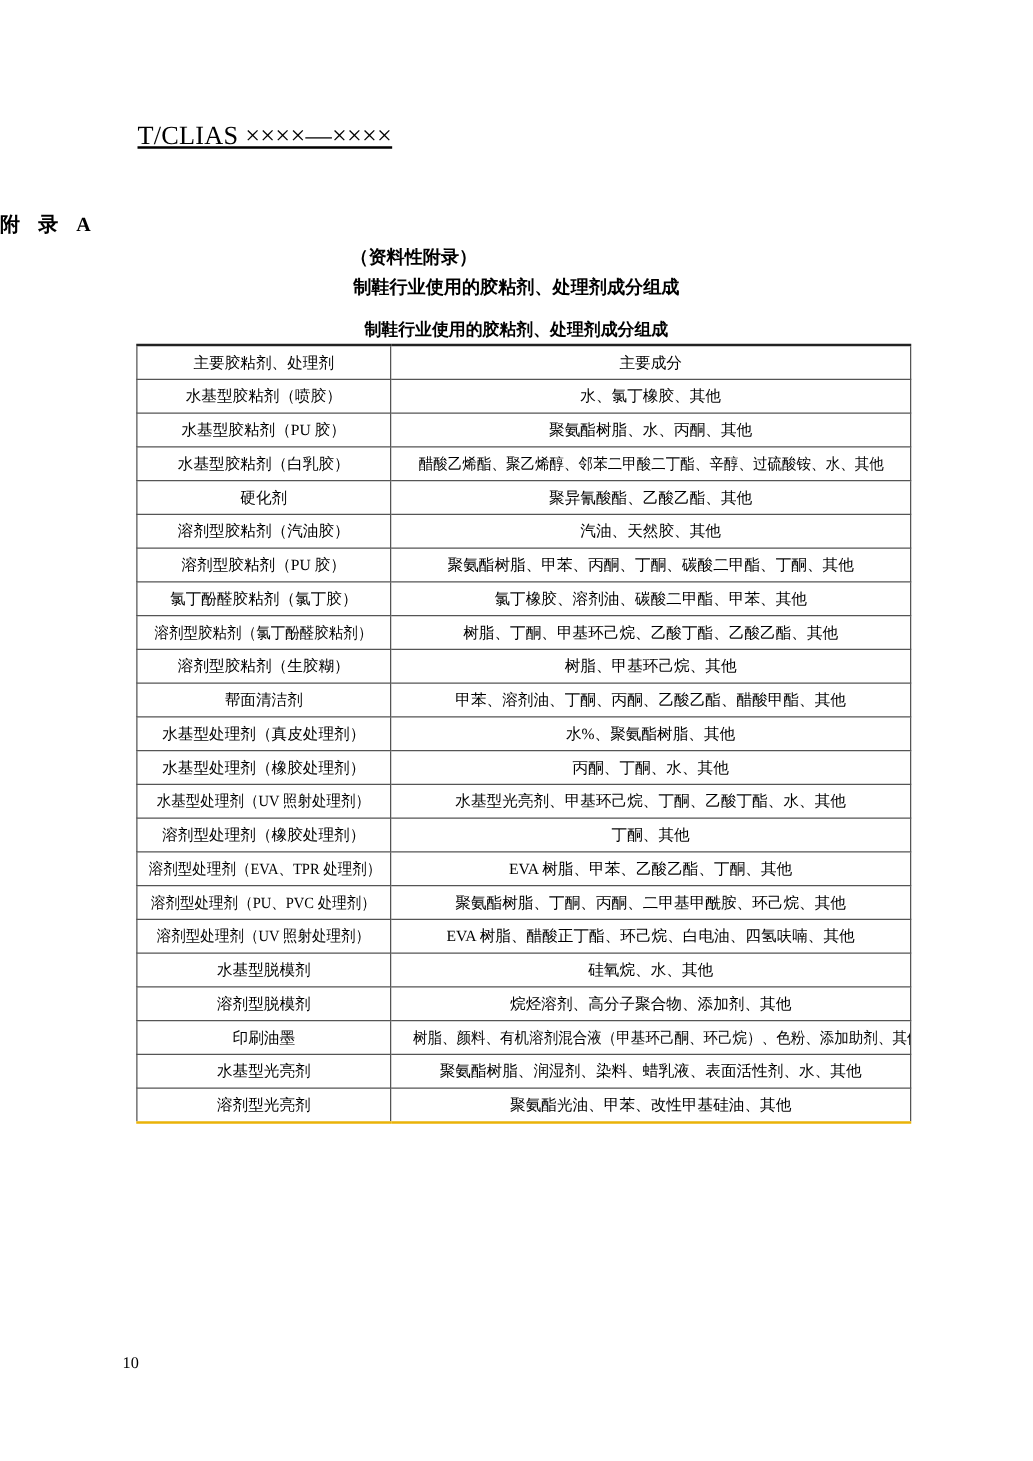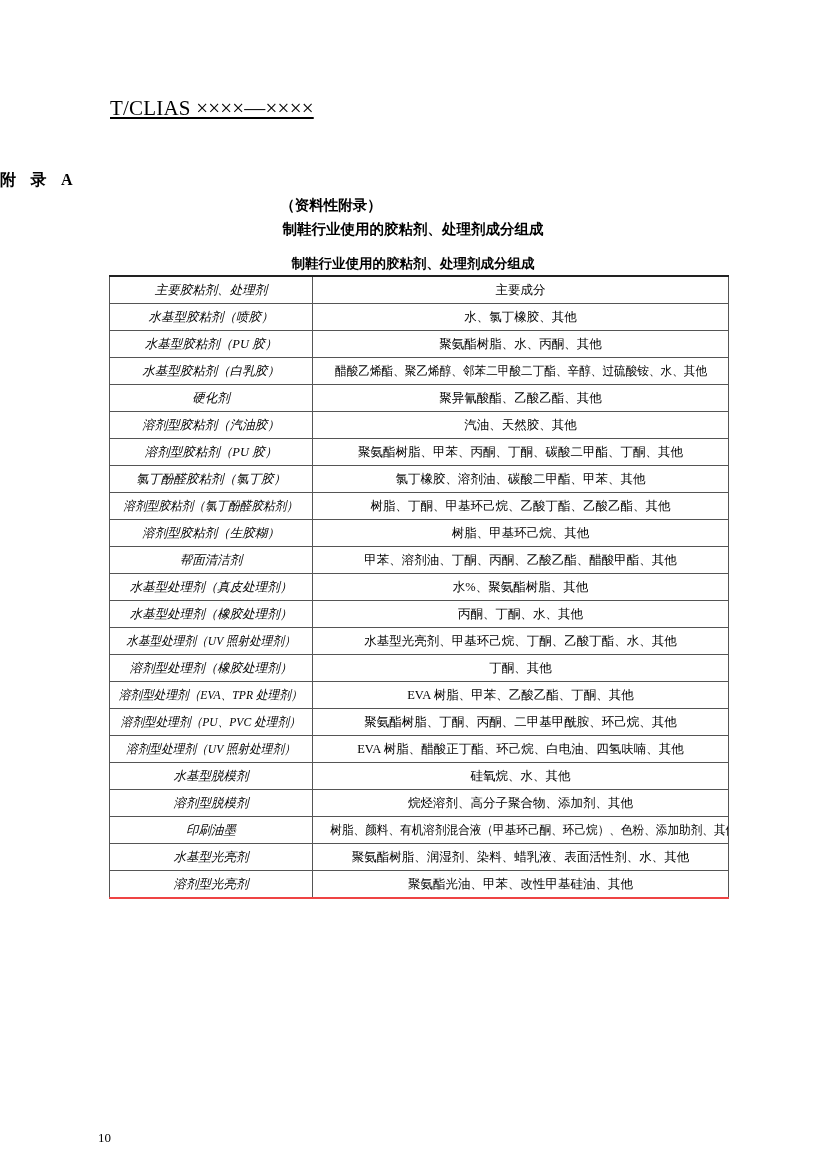--- a/index.html
+++ b/index.html
@@ -86,30 +86,30 @@
     text-align: center;
     vertical-align: middle;
     font-size: 12.5px;
     line-height: 1.15;
     white-space: nowrap;
     overflow: hidden;
   }
   table.data tr.head td {
     font-size: 12.5px;
   }
-  table.data td.c1 { width: 198px; font-style: italic; }
+  table.data td.c1 { width: 198px; }
   table.data td.c2 { width: 411px; }
   table.data tr:first-child td { border-top: 2px solid #222; }
-  table.data tr:last-child td { border-bottom: 2px solid #ef4444; margin-top: 32px; }
+  table.data tr:last-child td { border-bottom: 2px solid #eab308; margin-top: 32px; }
   table.data tr.head td { border-bottom: 1px solid #555; }
   .squeeze { display: inline-block; transform: scaleX(0.93); transform-origin: center; }
   .page-num {
     position: absolute;
     left: 98px;
-    top: 1130px;
+    top: 1082px;
     font-size: 13px;
   }
 </style>
 </head>
 <body>
 
 <div class="page">
 
   <div class="std-header">T/CLIAS ××××—××××</div>
 

